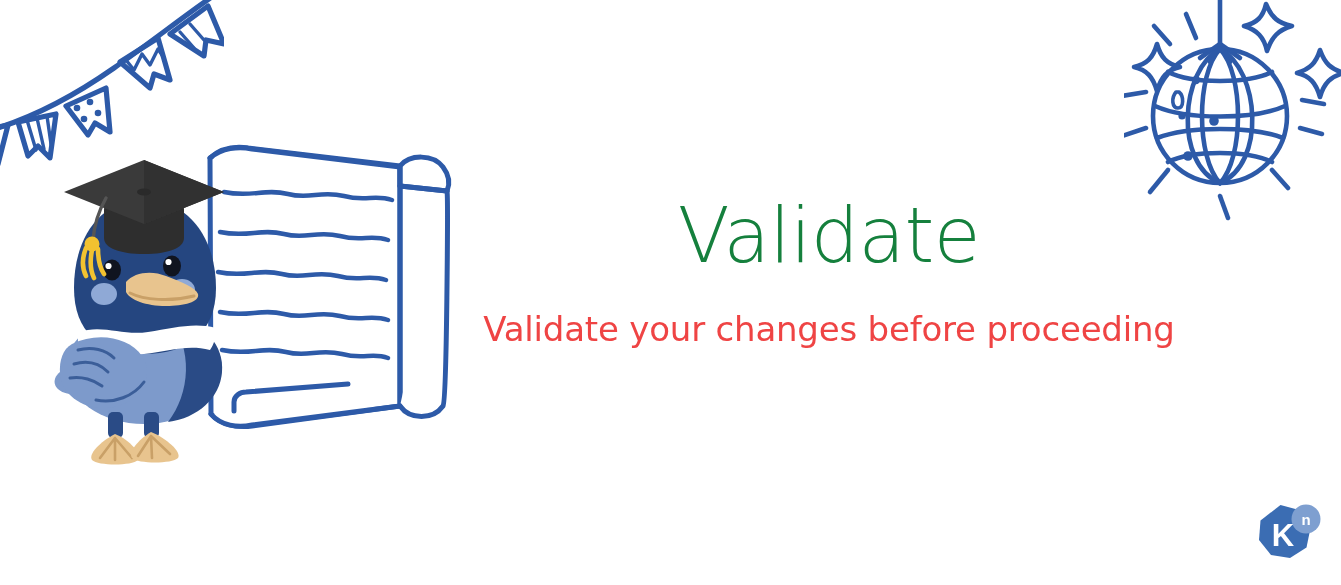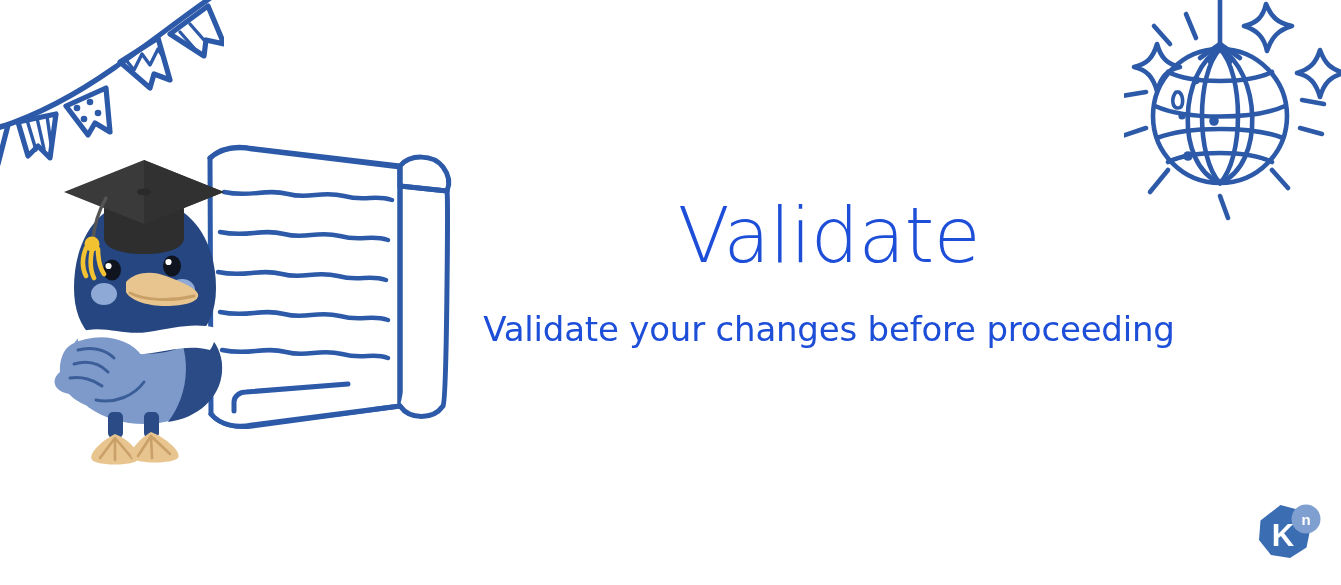--- a/index.html
+++ b/index.html
@@ -58,31 +58,31 @@
     top: 196px;
     width: 722px;
     text-align: center;
   }
   #page-title {
     font-family: "DejaVu Sans", sans-serif;
     font-size: 76px;
     font-weight: 300;
     letter-spacing: -0.5px;
     line-height: 1.04;
-    color: #1d4ed8;
+    color: #15803d;
     margin: 0;
     white-space: nowrap;
   }
   #page-subtitle {
     font-family: "DejaVu Sans", sans-serif;
     font-size: 34px;
     font-weight: 400;
     letter-spacing: -0.2px;
     line-height: 1.2;
-    color: #1d4ed8;
+    color: #ef4444;
     margin: 34px 0 0 0;
     white-space: nowrap;
   }
 
   
   #brand-logo {
     position: absolute;
     left: 1251px;
     top: 502px;
     width: 72px;

